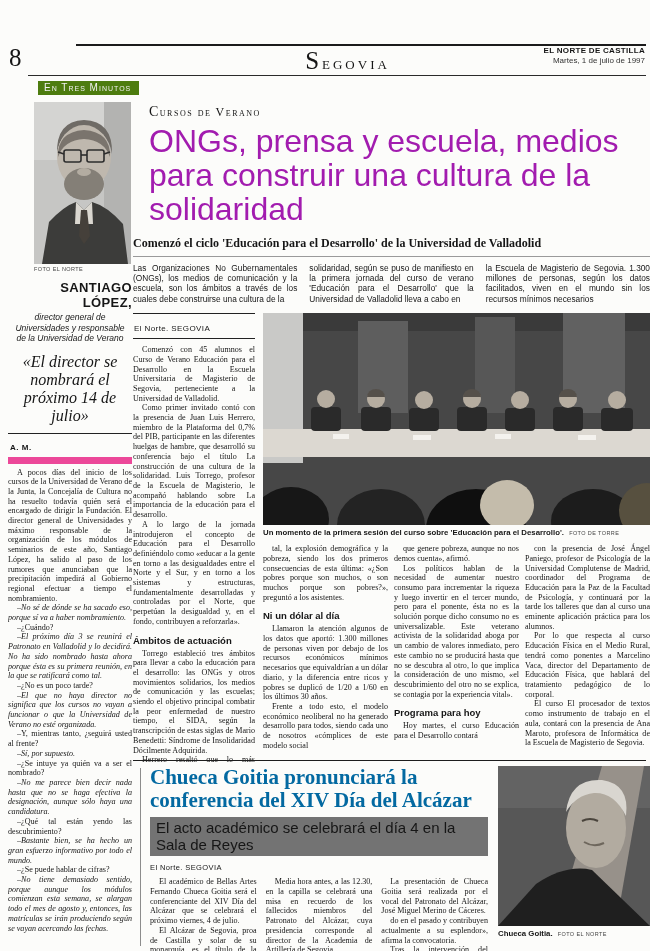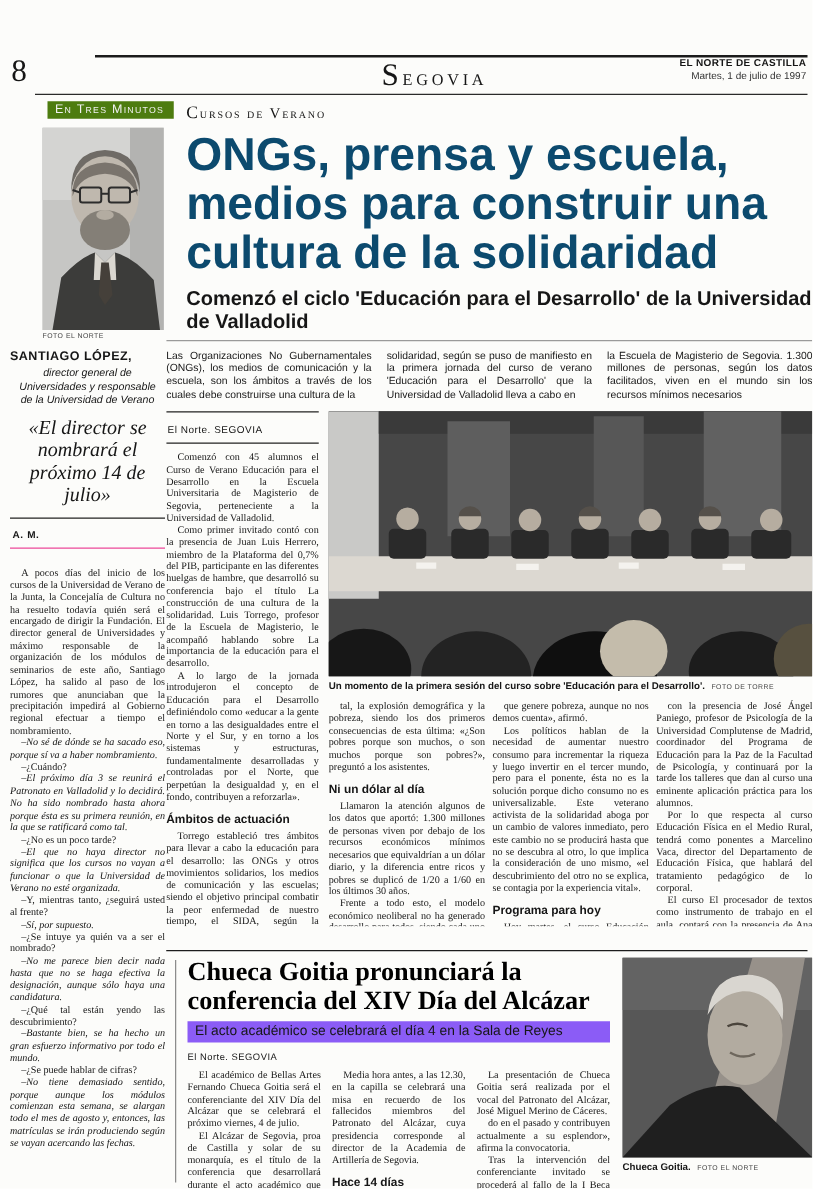--- a/index.html
+++ b/index.html
@@ -26,36 +26,36 @@
     position:absolute; top:81px; left:38px; background:#4d7c0f; color:#f2f2f2;
     font-family:"Liberation Sans",sans-serif; font-variant:small-caps;
     font-size:10px; letter-spacing:1px; padding:1px 8px 2px 6px;
   }
   
   .sidebar { position:absolute; left:8px; top:102px; width:124px; height:849px; overflow:hidden; }
   .sb-photo { margin-left:26px; width:97px; height:162px; background:#bbb; }
   .sb-photo svg { display:block; width:100%; height:100%; }
   .credit { font-family:"Liberation Sans",sans-serif; font-size:5.5px; letter-spacing:.4px; color:#454545; }
   .sb-credit { margin:2px 0 8px 26px; }
-  .sb-name { text-align:left; font-family:"Liberation Sans",sans-serif; font-size:10px; letter-spacing:.4px; font-weight:bold; }
+  .sb-name { text-align:right; font-family:"Liberation Sans",sans-serif; font-size:13px; letter-spacing:.4px; font-weight:bold; }
   .sb-role { text-align:center; font-family:"Liberation Sans",sans-serif; font-style:italic; font-size:8.5px; line-height:1.25; margin-top:2px; padding:0 6px; }
   .sb-quote { text-align:center; font-style:italic; font-size:16px; line-height:1.12; margin:9px 2px 8px; }
-  .sb-byline-box { border-top:1px solid #222; border-bottom:1px solid #ec4899; margin:4px 0 15px; padding:2px 2px 3px; }
+  .sb-byline-box { border-top:1px solid #222; border-bottom:7px solid #ec4899; margin:4px 0 4px; padding:2px 2px 3px; }
   .sb-byline { font-family:"Liberation Sans",sans-serif; font-size:8px; font-weight:bold; letter-spacing:.5px; }
   .bp { font-size:8.1px; line-height:1.2; text-align:justify; text-indent:9px; }
   .bp.it { font-style:italic; }
   
-  .main { position:absolute; left:133px; top:83px; width:517px; height:658px; overflow:hidden; }
+  .main { position:absolute; left:133px; top:104px; width:517px; height:658px; overflow:hidden; }
   .kicker { margin-left:16px; font-variant:small-caps; font-size:12px; letter-spacing:1.5px; }
   .kicker::first-letter { font-size:14px; }
   .headline {
     margin:5px 0 0 16px; font-family:"Liberation Sans",sans-serif;
-    font-size:37px; line-height:1.06; font-weight:700; color:#0c4a6e; max-width:480px;
-  }
-  .subhead { margin:9px 0 0 16px; font-family:Liberation Sans, sans-serif; font-size:16px; }
+    font-size:32px; line-height:1.06; font-weight:400; color:#a21caf; max-width:480px;
+  }
+  .subhead { margin:9px 0 0 0; font-family:Liberation Serif, serif; font-size:12px; }
   .subhead-rule { margin-top:5px; height:1px; background:#9a9a9a; }
   .lead-row { display:flex; gap:12px; margin-top:6px; }
   .lead-col { flex:1; font-family:"Liberation Sans",sans-serif; font-size:8.3px; line-height:1.25; text-align:justify; }
   .content-row { display:flex; gap:8px; margin-top:9px; }
   .col1 { width:122px; flex:none; }
   .byline-box { border-top:1px solid #222; border-bottom:1px solid #222; padding:3px 1px; margin-bottom:6px; }
   .byline { font-family:"Liberation Sans",sans-serif; font-size:8px; letter-spacing:.4px; }
   .right-zone { flex:1; display:flex; flex-direction:column; }
   .main-photo { width:100%; height:212px; background:#444; }
   .main-photo svg { display:block; width:100%; height:100%; }
@@ -63,24 +63,24 @@
   .cap-line .credit { font-weight:normal; margin-left:3px; }
   .cols3 { display:flex; gap:6px; }
   .cols3 .col { flex:1; }
   .colsub { font-family:"Liberation Sans",sans-serif; font-size:9.5px; font-weight:bold; margin:8px 0 3px; }
   .serifcol .bp { margin:0; }
   
   .bottom-rule { position:absolute; left:133px; top:760px; width:513px; height:1px; background:#1d1d1d; }
   .bottom-vrule { position:absolute; left:140px; top:768px; width:1px; height:178px; background:#8c8c8c; }
   .bottom { position:absolute; left:133px; top:766px; width:517px; height:185px; overflow:hidden; display:flex; gap:10px; }
   .bottom-left { flex:1; padding-left:17px; }
-  .b-headline { font-family:"Liberation Serif",serif; font-weight:bold; font-size:21px; line-height:1.08; color:#000000; }
+  .b-headline { font-family:"Liberation Serif",serif; font-weight:bold; font-size:21px; line-height:1.08; color:#0369a1; }
   .b-subhead {
-    margin-top:6px; background:#8b5cf6; padding:2px 6px 3px;
-    font-family:"Liberation Sans",sans-serif; font-size:11px;
+    margin-top:6px; background:#737373; padding:2px 6px 3px;
+    font-family:"Liberation Sans",sans-serif; font-size:15px;
   }
   .b-byline { margin-top:7px; font-family:"Liberation Sans",sans-serif; font-size:7.5px; letter-spacing:.4px; }
   .b-cols { display:flex; gap:9px; margin-top:5px; }
   .b-cols .col { flex:1; }
   .b-photo-zone { width:152px; flex:none; }
   .b-photo { width:152px; height:160px; background:#555; }
   .b-photo svg { display:block; width:100%; height:100%; }
   .b-cap { margin-top:3px; font-family:"Liberation Sans",sans-serif; font-size:7.8px; font-weight:bold; }
   .b-cap .credit { font-weight:normal; margin-left:3px; }
 </style>

